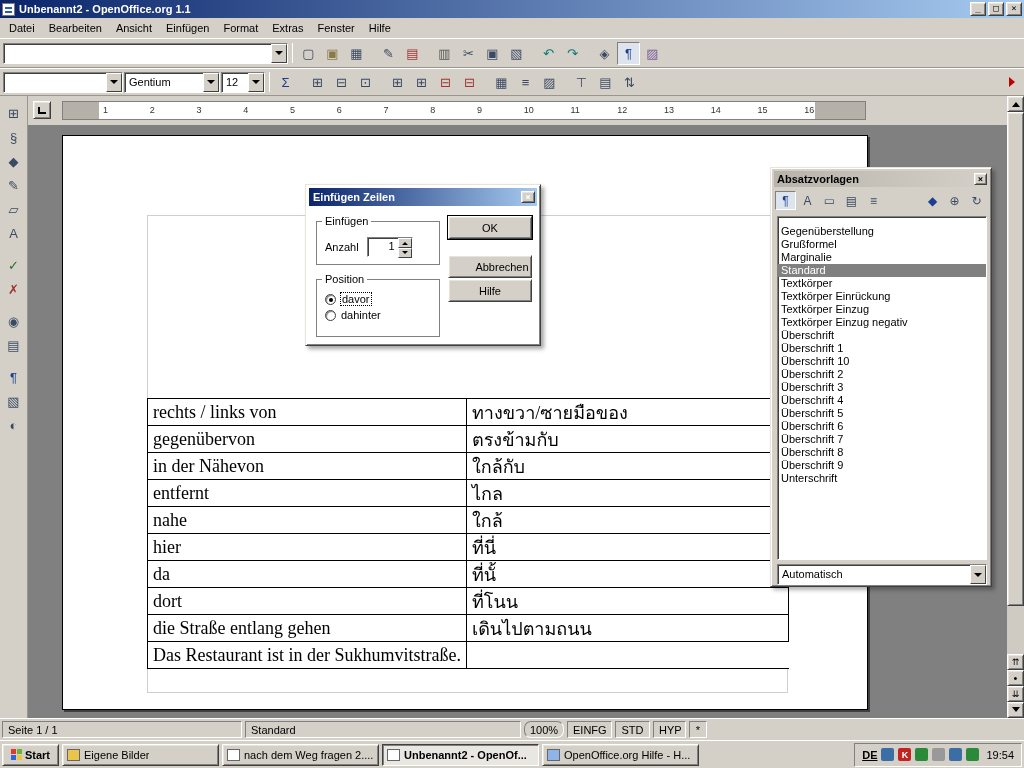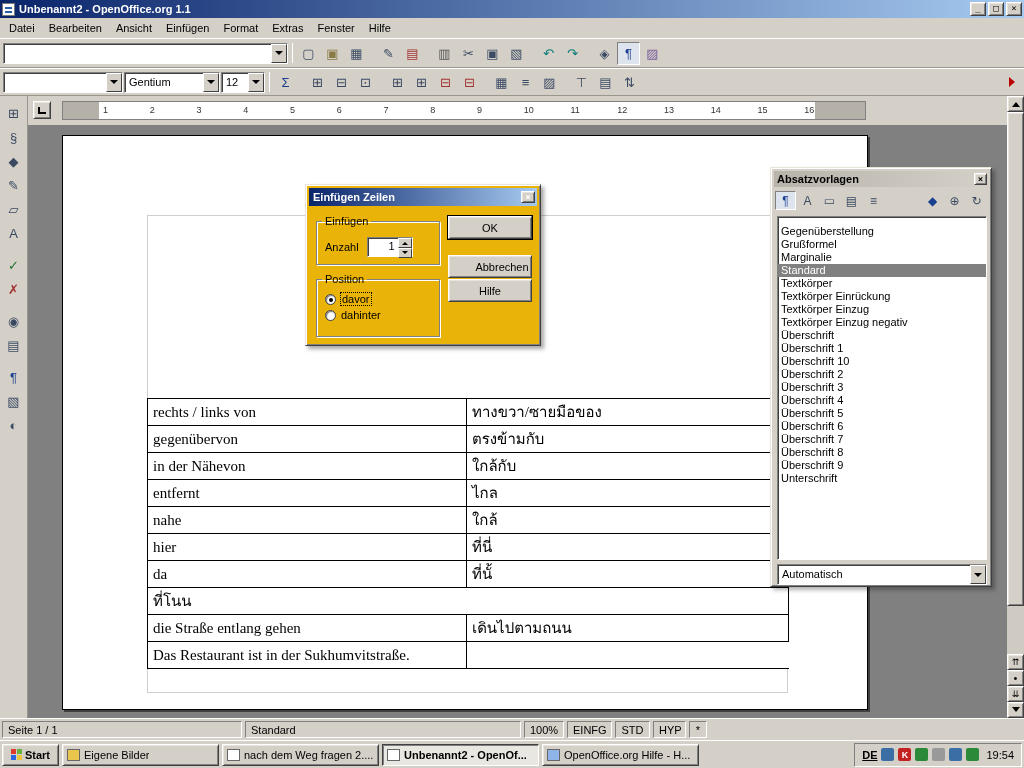--- a/index.html
+++ b/index.html
@@ -48,35 +48,35 @@
   #main-toolbar{position:absolute;left:0;top:96px;width:28px;height:622px;background:#d4d0c8;display:flex;flex-direction:column;align-items:center;padding-top:6px;gap:2px;border-right:1px solid #9a968e;}
   #main-toolbar .tbicon{width:22px;height:22px;}
   #main-toolbar .tbicon[style*="margin-left"]{margin-left:0 !important;margin-top:8px;}
 
   
   #docarea{position:absolute;left:28px;top:125px;width:979px;height:593px;background:#808080;overflow:hidden;}
   #page{position:absolute;left:34px;top:10px;width:806px;height:575px;background:#fff;border:1px solid #000;box-shadow:2px 2px 0 #404040;}
   #text-boundary{position:absolute;left:84px;top:79px;width:641px;height:478px;border:1px solid #cfcfcf;}
   #doc-table{position:absolute;left:84px;top:262px;width:642px;border-top:1px solid #000;border-left:1px solid #000;background:#fff;}
   .trow{display:flex;height:27px;border-bottom:1px solid #000;}
-  .tcell{border-right:1px solid #000;display:flex;align-items:center;padding:0 5px;font-family:"Liberation Serif","DejaVu Serif",serif;font-size:15px;white-space:nowrap;overflow:hidden;}
+  .tcell{border-right:1px solid #000;display:flex;align-items:center;padding:0 5px;font-family:"Liberation Serif","DejaVu Serif",serif;font-size:18px;white-space:nowrap;overflow:hidden;}
   .tcell.german{width:319px;flex:none;}
   .tcell.thai{flex:1;}
 
   
   #vscroll{position:absolute;left:1007px;top:96px;width:17px;height:622px;background:#cfcbc3;}
   .sc-btn{position:absolute;left:0;width:17px;height:16px;display:flex;align-items:center;justify-content:center;font-size:9px;line-height:1;}
   .tri-up{width:0;height:0;border:4px solid transparent;border-bottom:5px solid #000;margin-bottom:3px;}
   .tri-down{width:0;height:0;border:4px solid transparent;border-top:5px solid #000;margin-top:3px;}
   #sc-up{top:0;} #sc-thumb{top:16px;height:494px;position:absolute;left:0;width:17px;}
   #sc-prev{top:558px;} #sc-nav{top:574px;} #sc-next{top:590px;} #sc-down{top:606px;}
   #sc-prev::after{content:"⇈";} #sc-nav::after{content:"•";font-size:11px;} #sc-next::after{content:"⇊";}
 
   
-  #dialog{position:absolute;left:305px;top:184px;width:236px;height:162px;background:#eab308;border:1px solid;border-color:#e8e4dc #404040 #404040 #e8e4dc;box-shadow:inset 1px 1px 0 #fff, inset -1px -1px 0 #808080, 3px 3px 4px rgba(0,0,0,.35);z-index:50;}
+  #dialog{position:absolute;left:305px;top:184px;width:236px;height:162px;background:#ffffff;border:1px solid;border-color:#e8e4dc #404040 #404040 #e8e4dc;box-shadow:inset 1px 1px 0 #fff, inset -1px -1px 0 #808080, 3px 3px 4px rgba(0,0,0,.35);z-index:50;}
   .dlg-title{height:18px;margin:3px;background:linear-gradient(to right,#0a246a,#a6caf0);display:flex;align-items:center;color:#fff;font-weight:bold;padding-left:4px;}
   .dlg-title .win-btn{width:14px;height:12px;line-height:10px;margin-right:2px;}
   .dlg-title .t{flex:1;}
   fieldset{position:absolute;border:1px solid #808080;box-shadow:inset 1px 1px 0 #fff,1px 1px 0 #fff;padding-top:4px;}
   legend{padding:0 3px;margin-left:5px;}
   #fs-einfuegen{left:10px;top:30px;width:124px;height:50px;}
   #fs-position{left:10px;top:88px;width:124px;height:64px;}
   .spin-row{display:flex;align-items:center;gap:8px;padding:6px 0 0 8px;}
   .spinbox{display:flex;width:46px;height:20px;background:#fff;border:1px solid;border-color:#808080 #fff #fff #808080;box-shadow:inset 1px 1px 0 #404040;}
   .spin-val{flex:1;text-align:right;padding:2px 3px 0 0;}
@@ -105,21 +105,21 @@
   #style-list{position:absolute;left:6px;top:48px;width:210px;height:344px;background:#fff;border:1px solid;border-color:#808080 #fff #fff #808080;box-shadow:inset 1px 1px 0 #404040;overflow:hidden;padding:8px 0;}
   .style-item{display:block;padding:0 3px;line-height:13px;white-space:nowrap;}
   .style-item.selected{background:#808080;color:#fff;}
   #st-filter{position:absolute;left:6px;top:396px;width:210px;}
 
   
   #statusbar{position:absolute;left:0;top:718px;width:1024px;height:22px;background:#d4d0c8;display:flex;align-items:center;padding:0 2px;gap:3px;border-top:1px solid #fff;}
   .status-cell{height:17px;border:1px solid;border-color:#808080 #fff #fff #808080;padding:2px 5px;white-space:nowrap;overflow:hidden;}
   #statusbar div:nth-of-type(1){width:240px;}
   #statusbar div:nth-of-type(2){width:276px;}
-  #statusbar div:nth-of-type(3){width:40px;text-align:center;}
+  #statusbar div:nth-of-type(3){width:40px;text-align:center;border-radius:7px;}
   #statusbar div:nth-of-type(4){width:45px;text-align:center;}
   #statusbar div:nth-of-type(5){width:35px;text-align:center;}
   #statusbar div:nth-of-type(6){width:33px;text-align:center;}
   #statusbar div:nth-of-type(7){width:18px;text-align:center;}
 
   
   #taskbar{position:absolute;left:0;top:740px;width:1024px;height:28px;background:#d4d0c8;border-top:1px solid #fff;display:flex;align-items:center;padding:0 2px;gap:3px;}
   #start-btn{width:57px;height:22px;display:flex;align-items:center;justify-content:center;gap:3px;font-weight:bold;flex:none;}
   .start-logo{display:grid;grid-template-columns:5px 5px;grid-template-rows:5px 5px;gap:1px;flex:none;}
   .start-logo i:nth-child(1){background:#e03a2f;} .start-logo i:nth-child(2){background:#66b23c;}
@@ -234,20 +234,21 @@
             <div class="tcell german">hier</div>
             <div class="tcell thai">ที่นี่</div>
           </div>
 
           <div class="trow">
             <div class="tcell german">da</div>
             <div class="tcell thai">ที่นั้</div>
           </div>
 
           <div class="trow">
+            <div class="tcell german">dort</div>
             <div class="tcell thai">ที่โนน</div>
           </div>
 
           <div class="trow">
             <div class="tcell german">die Straße entlang gehen</div>
             <div class="tcell thai">เดินไปตามถนน</div>
           </div>
 
           <div class="trow">
             <div class="tcell german">Das Restaurant ist in der Sukhumvitstraße.</div>

